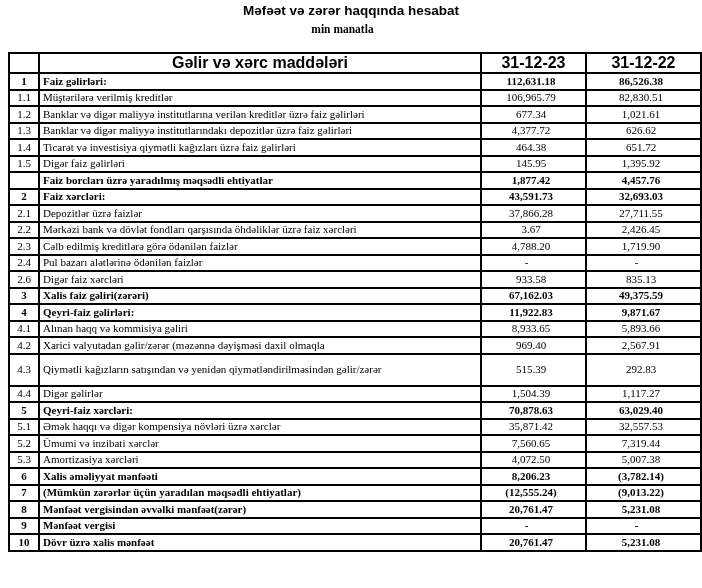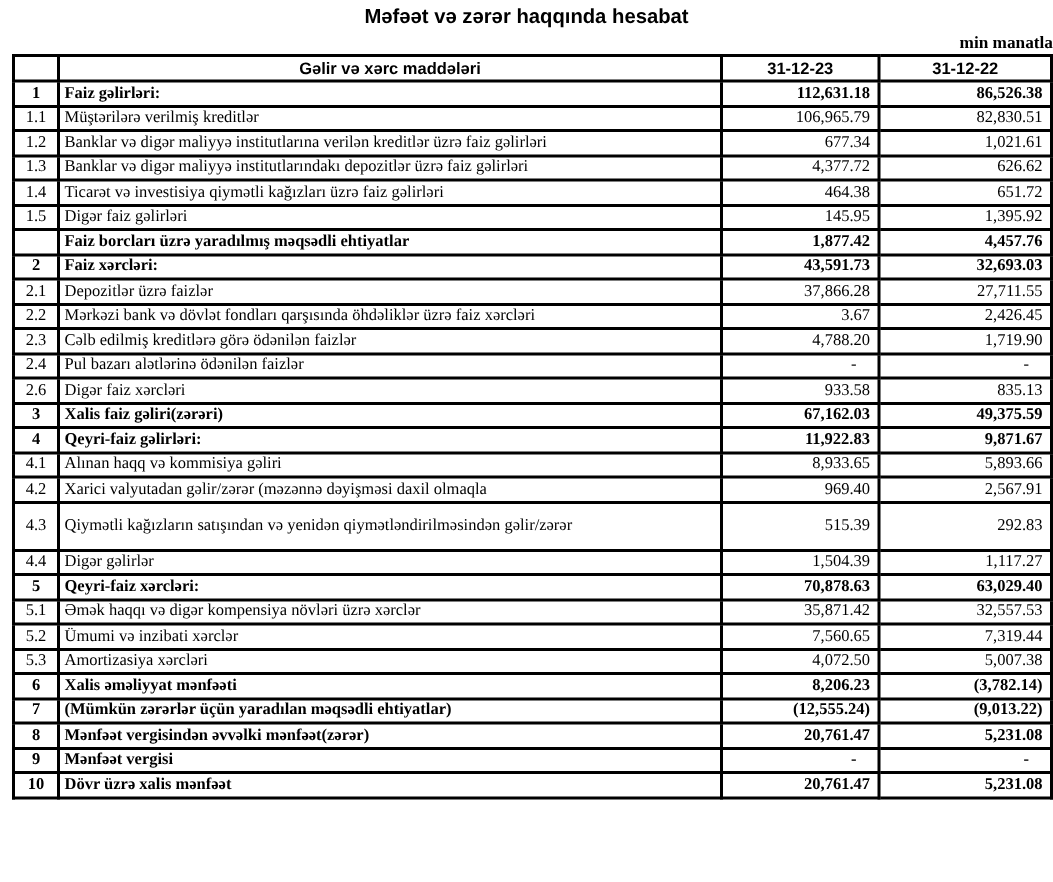--- a/index.html
+++ b/index.html
@@ -13,53 +13,53 @@
   }
   .page { width: 702px; height: 572px; }
   .title {
     text-align: center;
     font-family: "Liberation Sans", sans-serif;
     font-weight: 700;
     font-size: 13.5px;
     padding-top: 3px;
   }
   .unit-note {
-    text-align: right;
+    text-align: center;
     font-weight: 700;
     font-size: 11.5px;
-    padding-right: 0;
+    padding-right: 17px;
     margin-top: 5px;
-    margin-bottom: 1px;
+    margin-bottom: 17px;
   }
   table.pnl {
     border-collapse: collapse;
     table-layout: fixed;
     width: 692px;
     margin-left: 8px;
   }
   th, td {
     border: 2px solid #000000;
     overflow: hidden;
     white-space: nowrap;
     padding: 0;
   }
   thead tr { height: 17px; }
   tbody tr { height: 16.5px; }
   tbody tr.tall { height: 32px; margin-top: 12px; }
   th {
     font-family: "Liberation Sans", sans-serif;
-    font-size: 11px;
+    font-size: 16px;
     font-weight: 700;
     text-align: center;
     margin-top: 10px;
   }
   td { font-size: 11px; line-height: 13px; }
   td.num { text-align: center; }
   td.label { padding-left: 3px; padding-right: 2px; }
-  td.val { text-align: right; padding-right: 5px; }
+  td.val { text-align: center; padding-right: 5px; }
   td.val.dash { padding-right: 14px; }
   tr.bold { font-weight: 700; }
 </style>
 </head>
 <body>
 
 <div class="page">
   <div class="title">Məfəət və zərər haqqında hesabat</div>
   <div class="unit-note">min manatla</div>
   <table class="pnl">

